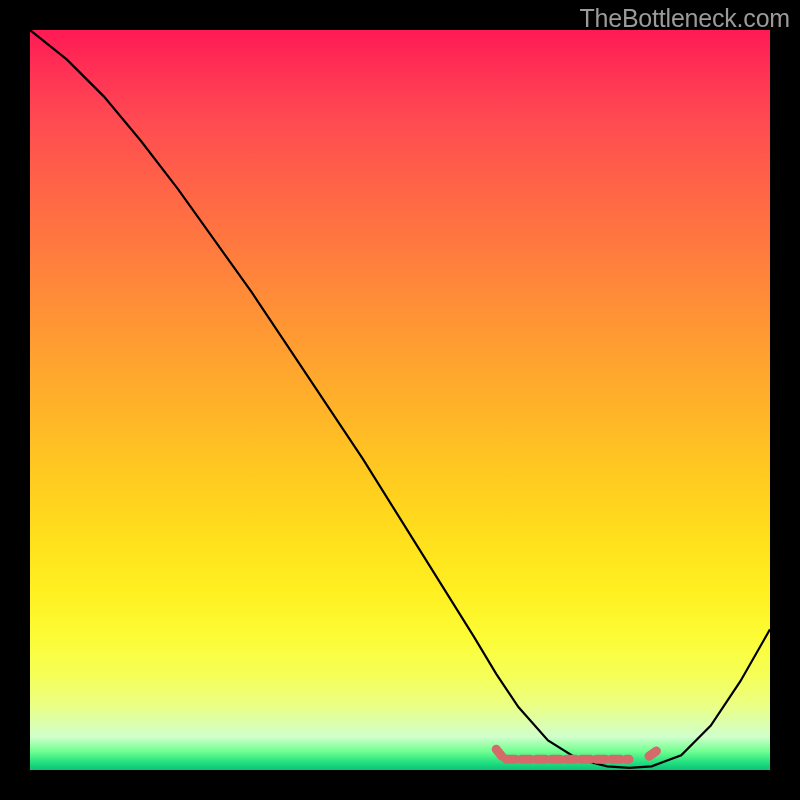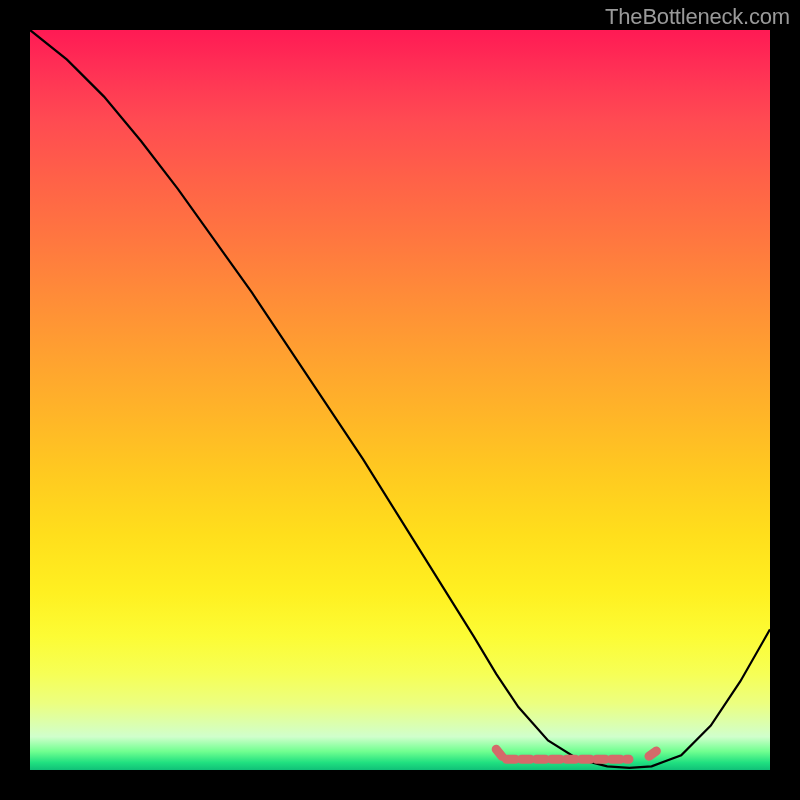--- a/index.html
+++ b/index.html
@@ -1,17 +1,17 @@
 <!DOCTYPE html>
 <html><head>
 <meta charset="utf-8">
 <style>
   * { margin: 0; padding: 0; box-sizing: border-box; }
   body { width: 800px; height: 800px; background: #000; position: relative; font-family: Arial, sans-serif; }
-  .watermark { position: absolute; top: 4px; right: 10px; color: #9a9a9a; font-size: 22px; font-weight: 500; letter-spacing: -0.2px; }
+  .watermark { position: absolute; top: 4px; right: 10px; color: #9a9a9a; font-size: 25px; font-weight: 500; letter-spacing: -0.2px; }
   .plot { position: absolute; top: 30px; left: 30px; width: 740px; height: 740px; }
   .grad { width: 100%; height: 100%; background: linear-gradient(to bottom,
       #ff1a54 0%, #ff2f55 5%, #ff4a52 12%, #ff6148 20%, #ff7640 28%,
       #ff8c38 36%, #ffa130 44%, #ffb528 52%, #ffca20 60%, #ffde1c 68%,
       #fff021 76%, #fcfc35 82%, #f6ff56 87%, #ecff80 91%, #d0ffcc 95.5%,
       #70ff90 97.5%, #20e080 99%, #10c078 100% ); }
   .curve { position: absolute; top: 0; left: 0; width: 740px; height: 740px; }
 </style>
 </head>
 <body>

